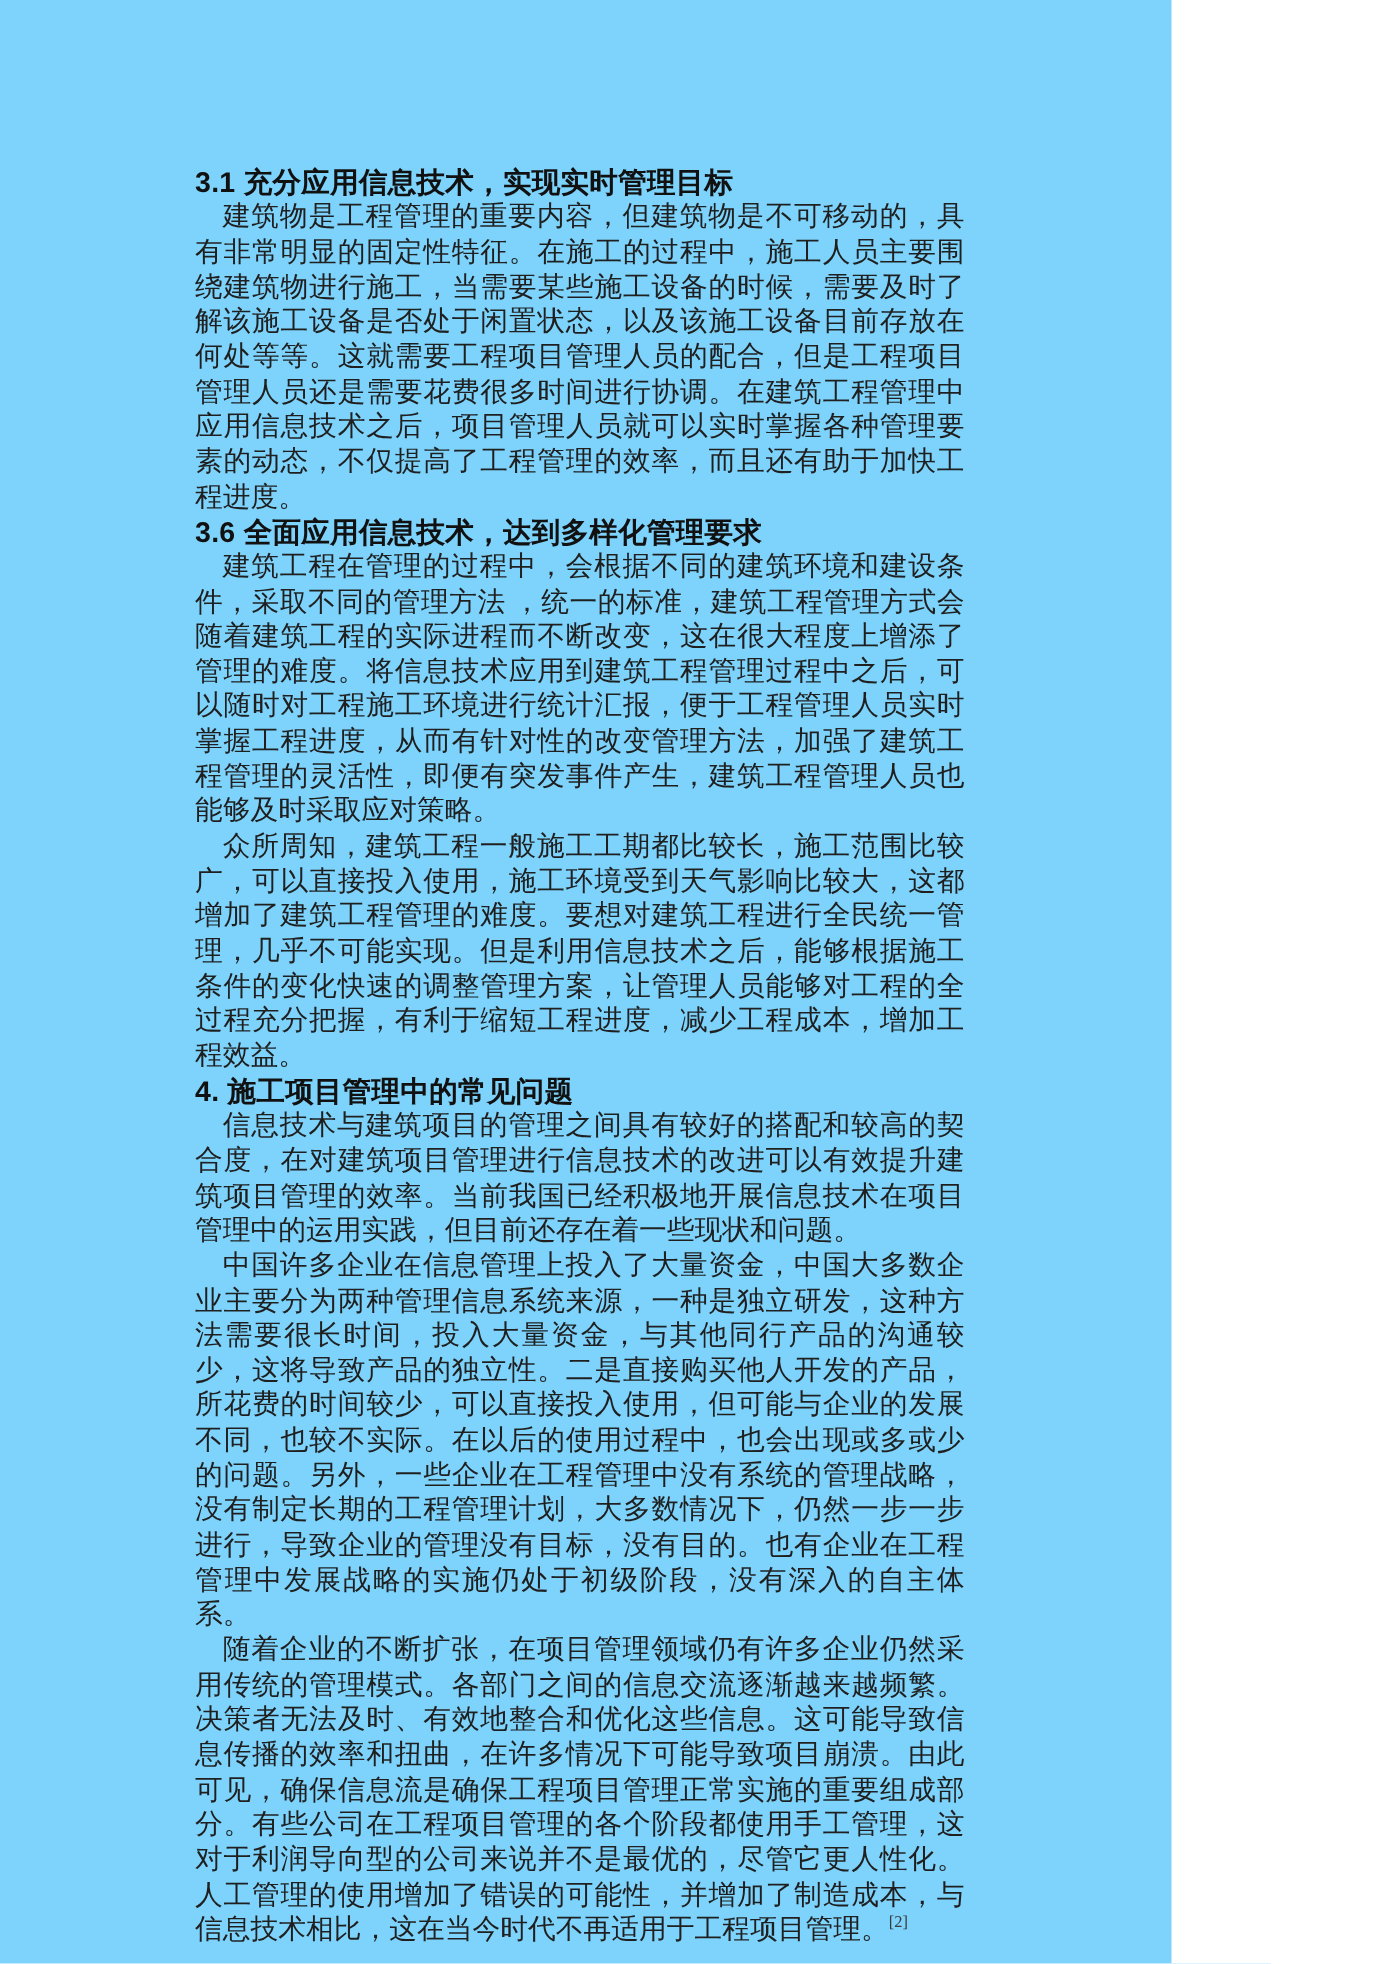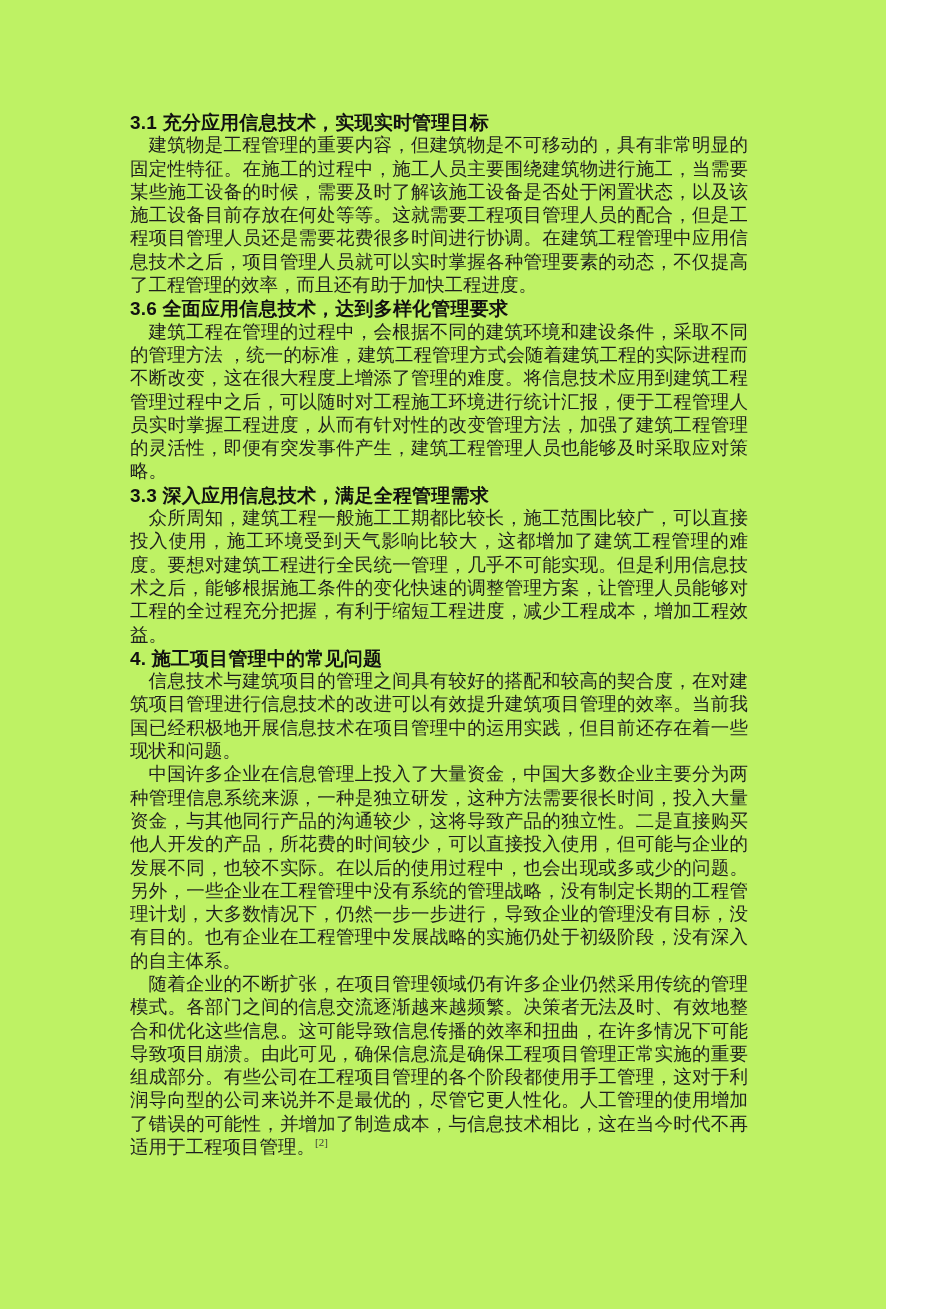--- a/index.html
+++ b/index.html
@@ -8,24 +8,24 @@
     background: #ffffff;
   }
   body {
     width: 926px;
     height: 1309px;
     overflow: hidden;
     position: relative;
   }
   .page {
     box-sizing: border-box;
-    width: 886px;
+    width: 781px;
     height: 1309px;
     padding: 111px 138px 0 130px;
-    background: #bef264;
+    background: #7dd3fc;
     color: #1f1f1f;
   }
   .doc-section {
     margin: 0;
   }
   .heading {
     font-family: "Liberation Sans", "DejaVu Sans", sans-serif;
     font-weight: bold;
     font-size: 19px;
     line-height: 23.3px;
@@ -63,21 +63,20 @@
     <h2 class="heading">3.1 充分应用信息技术，实现实时管理目标</h2>
     <p class="body-para"><span>建筑物是工程管理的重要内容，但建筑物是不可移动的，具有非常明显的固定性特征。在施工的过程中，施工人员主要围绕建筑物进行施工，当需要某些施工设备的时候，需要及时了解该施工设备是否处于闲置状态，以及该施工设备目前存放在何处等等。这就需要工程项目管理人员的配合，但是工程项目管理人员还是需要花费很多时间进行协调。在建筑工程管理中应用信息技术之后，项目管理人员就可以实时掌握各种管理要素的动态，不仅提高了工程管理的效率，而且还有助于加快工程进度。</span></p>
   </section>
 
   <section class="doc-section">
     <h2 class="heading">3.6 全面应用信息技术，达到多样化管理要求</h2>
     <p class="body-para"><span>建筑工程在管理的过程中，会根据不同的建筑环境和建设条件，采取不同的管理方法 ，统一的标准，建筑工程管理方式会随着建筑工程的实际进程而不断改变，这在很大程度上增添了管理的难度。将信息技术应用到建筑工程管理过程中之后，可以随时对工程施工环境进行统计汇报，便于工程管理人员实时掌握工程进度，从而有针对性的改变管理方法，加强了建筑工程管理的灵活性，即便有突发事件产生，建筑工程管理人员也能够及时采取应对策略。</span></p>
   </section>
 
   <section class="doc-section">
-    <h2 class="heading">3.3 深入应用信息技术，满足全程管理需求</h2>
     <p class="body-para"><span>众所周知，建筑工程一般施工工期都比较长，施工范围比较广，可以直接投入使用，施工环境受到天气影响比较大，这都增加了建筑工程管理的难度。要想对建筑工程进行全民统一管理，几乎不可能实现。但是利用信息技术之后，能够根据施工条件的变化快速的调整管理方案，让管理人员能够对工程的全过程充分把握，有利于缩短工程进度，减少工程成本，增加工程效益。</span></p>
   </section>
 
   <section class="doc-section">
     <h2 class="heading">4. 施工项目管理中的常见问题</h2>
     <p class="body-para"><span>信息技术与建筑项目的管理之间具有较好的搭配和较高的契合度，在对建筑项目管理进行信息技术的改进可以有效提升建筑项目管理的效率。当前我国已经积极地开展信息技术在项目管理中的运用实践，但目前还存在着一些现状和问题。</span></p>
   </section>
 
   <section class="doc-section">
     <p class="body-para"><span>中国许多企业在信息管理上投入了大量资金，中国大多数企业主要分为两种管理信息系统来源，一种是独立研发，这种方法需要很长时间，投入大量资金，与其他同行产品的沟通较少，这将导致产品的独立性。二是直接购买他人开发的产品，所花费的时间较少，可以直接投入使用，但可能与企业的发展不同，也较不实际。在以后的使用过程中，也会出现或多或少的问题。另外，一些企业在工程管理中没有系统的管理战略，没有制定长期的工程管理计划，大多数情况下，仍然一步一步进行，导致企业的管理没有目标，没有目的。也有企业在工程管理中发展战略的实施仍处于初级阶段，没有深入的自主体系。</span></p>

